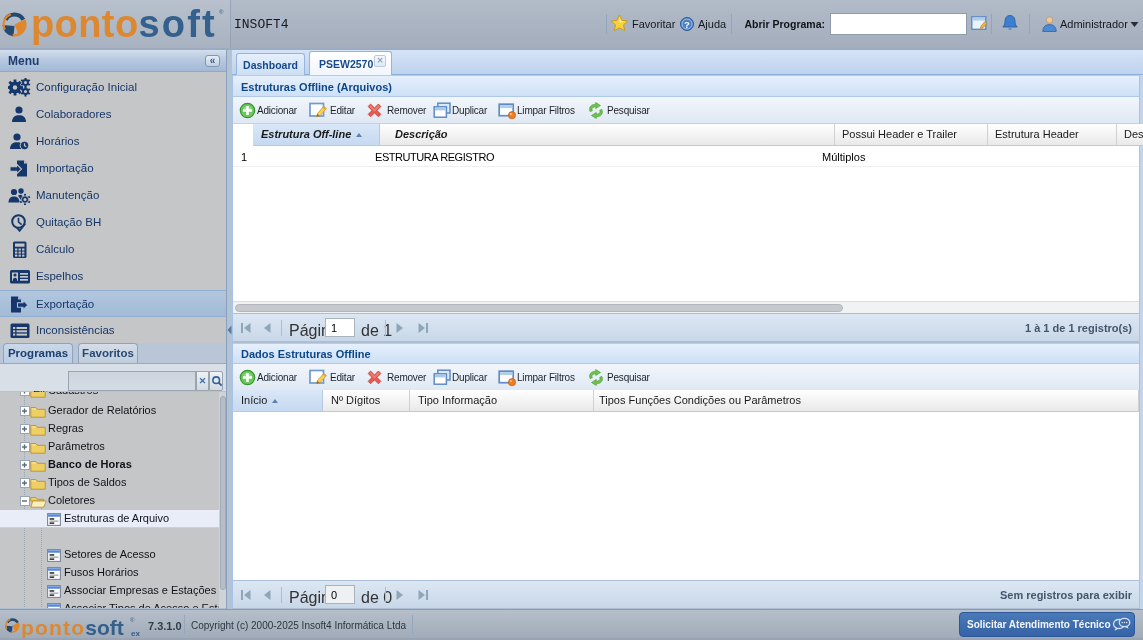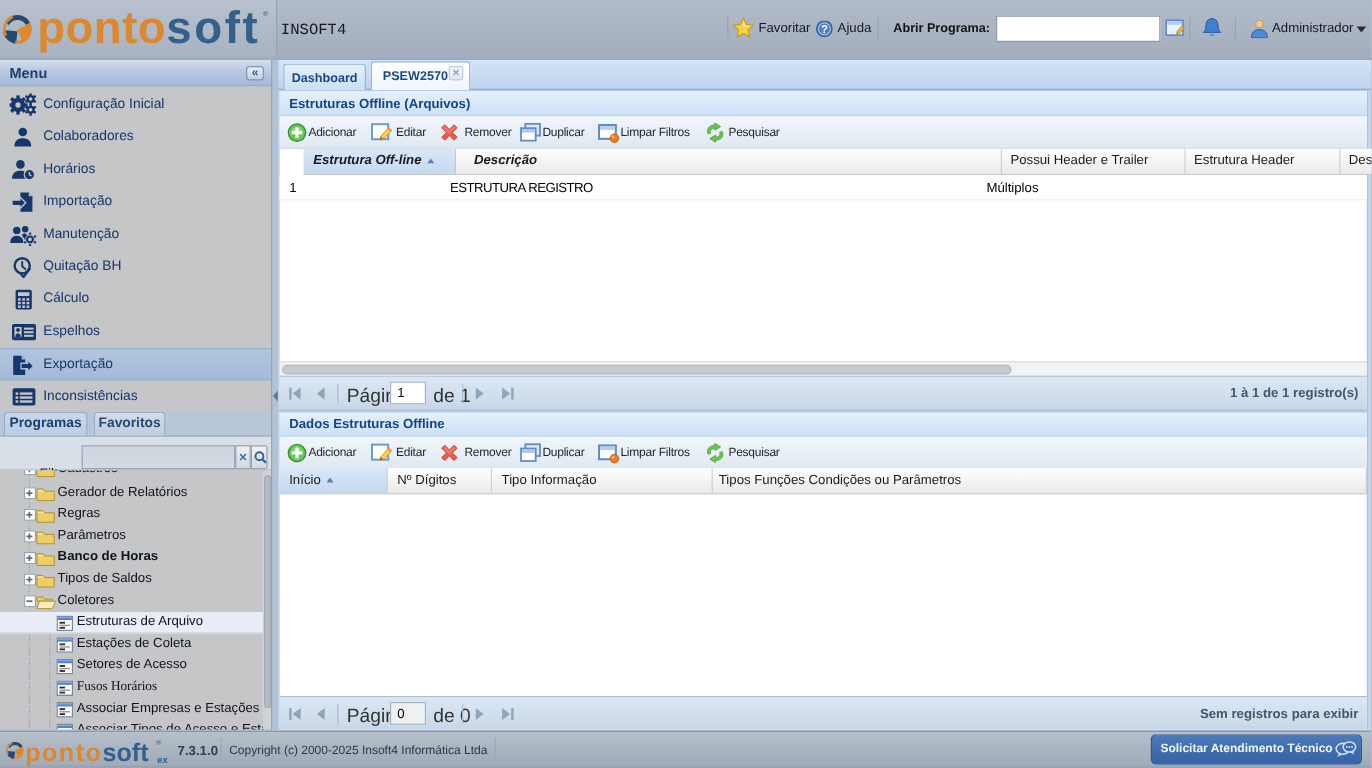--- a/index.html
+++ b/index.html
@@ -349,52 +349,41 @@
       <svg class="abs" style="left:47px;top:2.5px" width="14" height="13" viewBox="0 0 14 13">
         <rect x="0.6" y="0.6" width="12.8" height="11.8" fill="#fdfdfd" stroke="#7a8699" stroke-width="1.1"></rect>
         <rect x="1.1" y="1.1" width="11.8" height="2.6" fill="#4f80d8"></rect>
         <rect x="1.1" y="1.1" width="11.8" height="1" fill="#85abe8"></rect>
         <rect x="2.6" y="5.2" width="4.6" height="1.5" fill="#26292e"></rect>
         <rect x="2.6" y="7.6" width="8.8" height="1.1" fill="#8f9298"></rect>
         <rect x="2.6" y="9.4" width="4.6" height="1.5" fill="#26292e"></rect>
       </svg>
       <div class="txt" style="left:64px;">Estruturas de Arquivo</div>
     </div>
-<div class="trow" style="top:136px;">
-      <svg class="abs" style="left:47px;top:2.5px" width="14" height="13" viewBox="0 0 14 13">
-        <rect x="0.6" y="0.6" width="12.8" height="11.8" fill="#fdfdfd" stroke="#7a8699" stroke-width="1.1"></rect>
-        <rect x="1.1" y="1.1" width="11.8" height="2.6" fill="#4f80d8"></rect>
-        <rect x="1.1" y="1.1" width="11.8" height="1" fill="#85abe8"></rect>
-        <rect x="2.6" y="5.2" width="4.6" height="1.5" fill="#26292e"></rect>
-        <rect x="2.6" y="7.6" width="8.8" height="1.1" fill="#8f9298"></rect>
-        <rect x="2.6" y="9.4" width="4.6" height="1.5" fill="#26292e"></rect>
-      </svg>
-      <div class="txt" style="left:64px;">Estações de Coleta</div>
-    </div>
 <div class="trow" style="top:154px;">
       <svg class="abs" style="left:47px;top:2.5px" width="14" height="13" viewBox="0 0 14 13">
         <rect x="0.6" y="0.6" width="12.8" height="11.8" fill="#fdfdfd" stroke="#7a8699" stroke-width="1.1"></rect>
         <rect x="1.1" y="1.1" width="11.8" height="2.6" fill="#4f80d8"></rect>
         <rect x="1.1" y="1.1" width="11.8" height="1" fill="#85abe8"></rect>
         <rect x="2.6" y="5.2" width="4.6" height="1.5" fill="#26292e"></rect>
         <rect x="2.6" y="7.6" width="8.8" height="1.1" fill="#8f9298"></rect>
         <rect x="2.6" y="9.4" width="4.6" height="1.5" fill="#26292e"></rect>
       </svg>
       <div class="txt" style="left:64px;">Setores de Acesso</div>
     </div>
 <div class="trow" style="top:172px;">
       <svg class="abs" style="left:47px;top:2.5px" width="14" height="13" viewBox="0 0 14 13">
         <rect x="0.6" y="0.6" width="12.8" height="11.8" fill="#fdfdfd" stroke="#7a8699" stroke-width="1.1"></rect>
         <rect x="1.1" y="1.1" width="11.8" height="2.6" fill="#4f80d8"></rect>
         <rect x="1.1" y="1.1" width="11.8" height="1" fill="#85abe8"></rect>
         <rect x="2.6" y="5.2" width="4.6" height="1.5" fill="#26292e"></rect>
         <rect x="2.6" y="7.6" width="8.8" height="1.1" fill="#8f9298"></rect>
         <rect x="2.6" y="9.4" width="4.6" height="1.5" fill="#26292e"></rect>
       </svg>
-      <div class="txt" style="left:64px;font-family:Liberation Serif, serif;">Fusos Horários</div>
+      <div class="txt" style="left:64px;">Fusos Horários</div>
     </div>
 <div class="trow" style="top:190px;">
       <svg class="abs" style="left:47px;top:2.5px" width="14" height="13" viewBox="0 0 14 13">
         <rect x="0.6" y="0.6" width="12.8" height="11.8" fill="#fdfdfd" stroke="#7a8699" stroke-width="1.1"></rect>
         <rect x="1.1" y="1.1" width="11.8" height="2.6" fill="#4f80d8"></rect>
         <rect x="1.1" y="1.1" width="11.8" height="1" fill="#85abe8"></rect>
         <rect x="2.6" y="5.2" width="4.6" height="1.5" fill="#26292e"></rect>
         <rect x="2.6" y="7.6" width="8.8" height="1.1" fill="#8f9298"></rect>
         <rect x="2.6" y="9.4" width="4.6" height="1.5" fill="#26292e"></rect>
       </svg>

